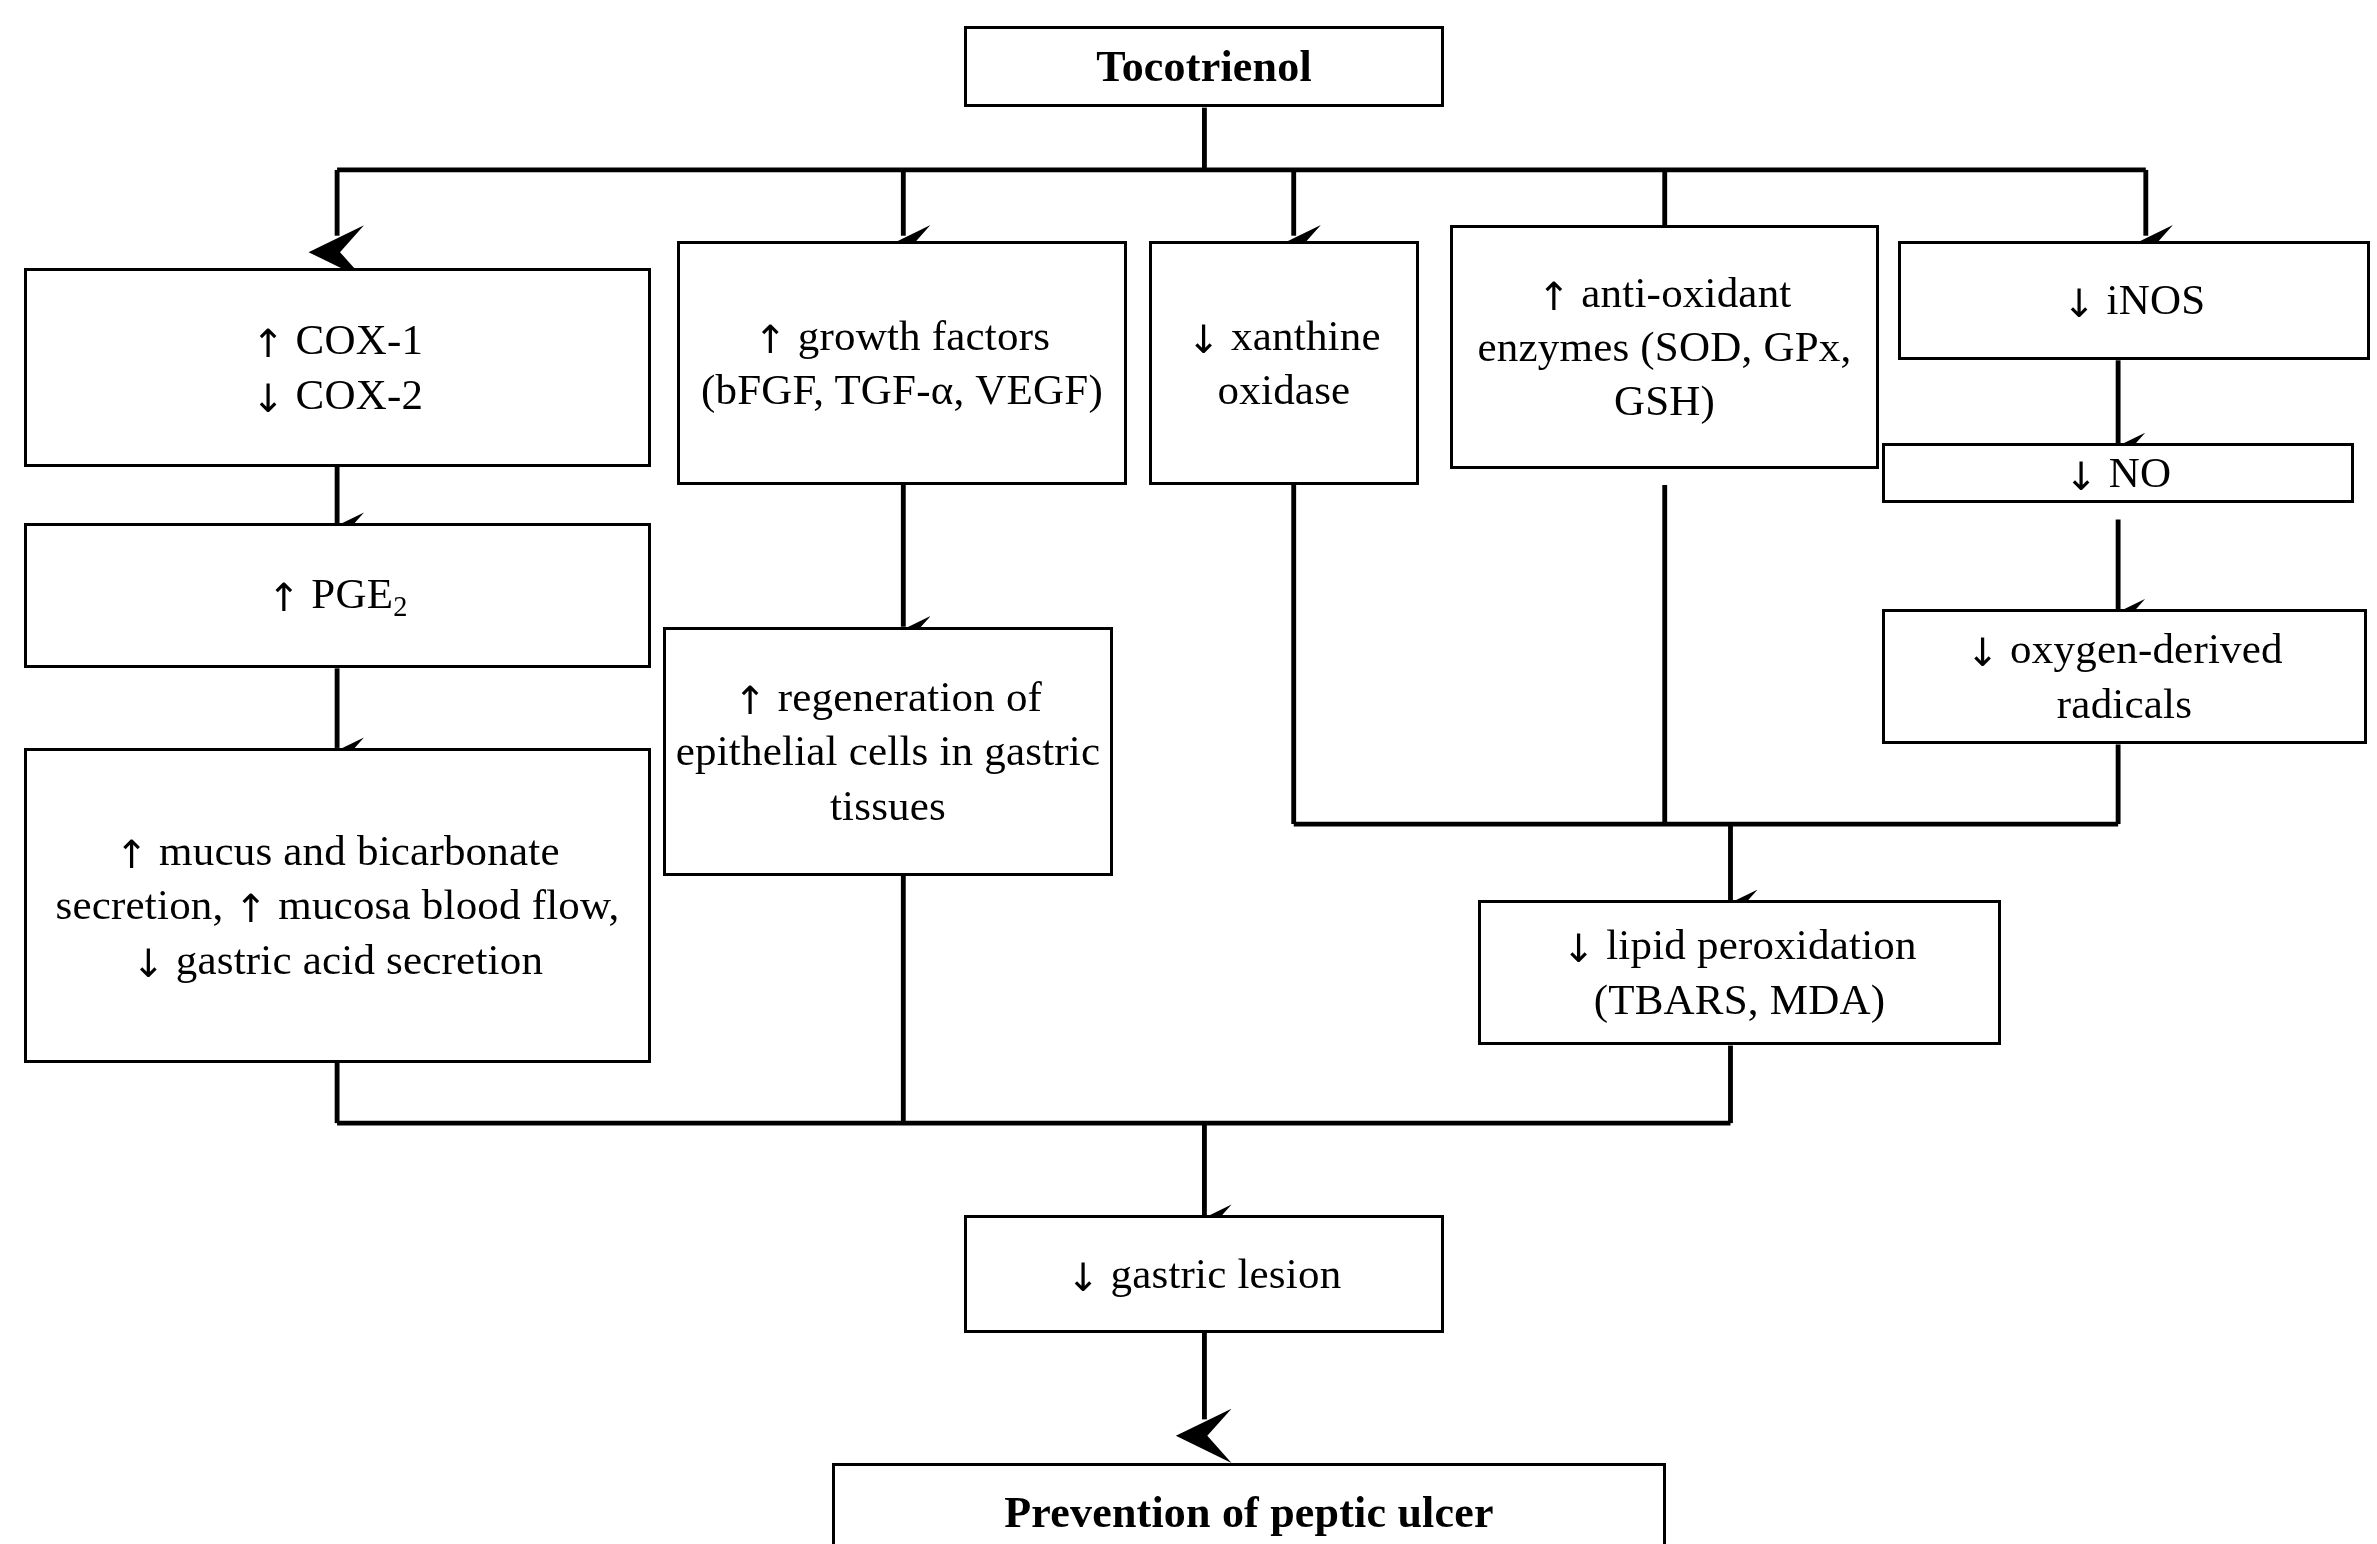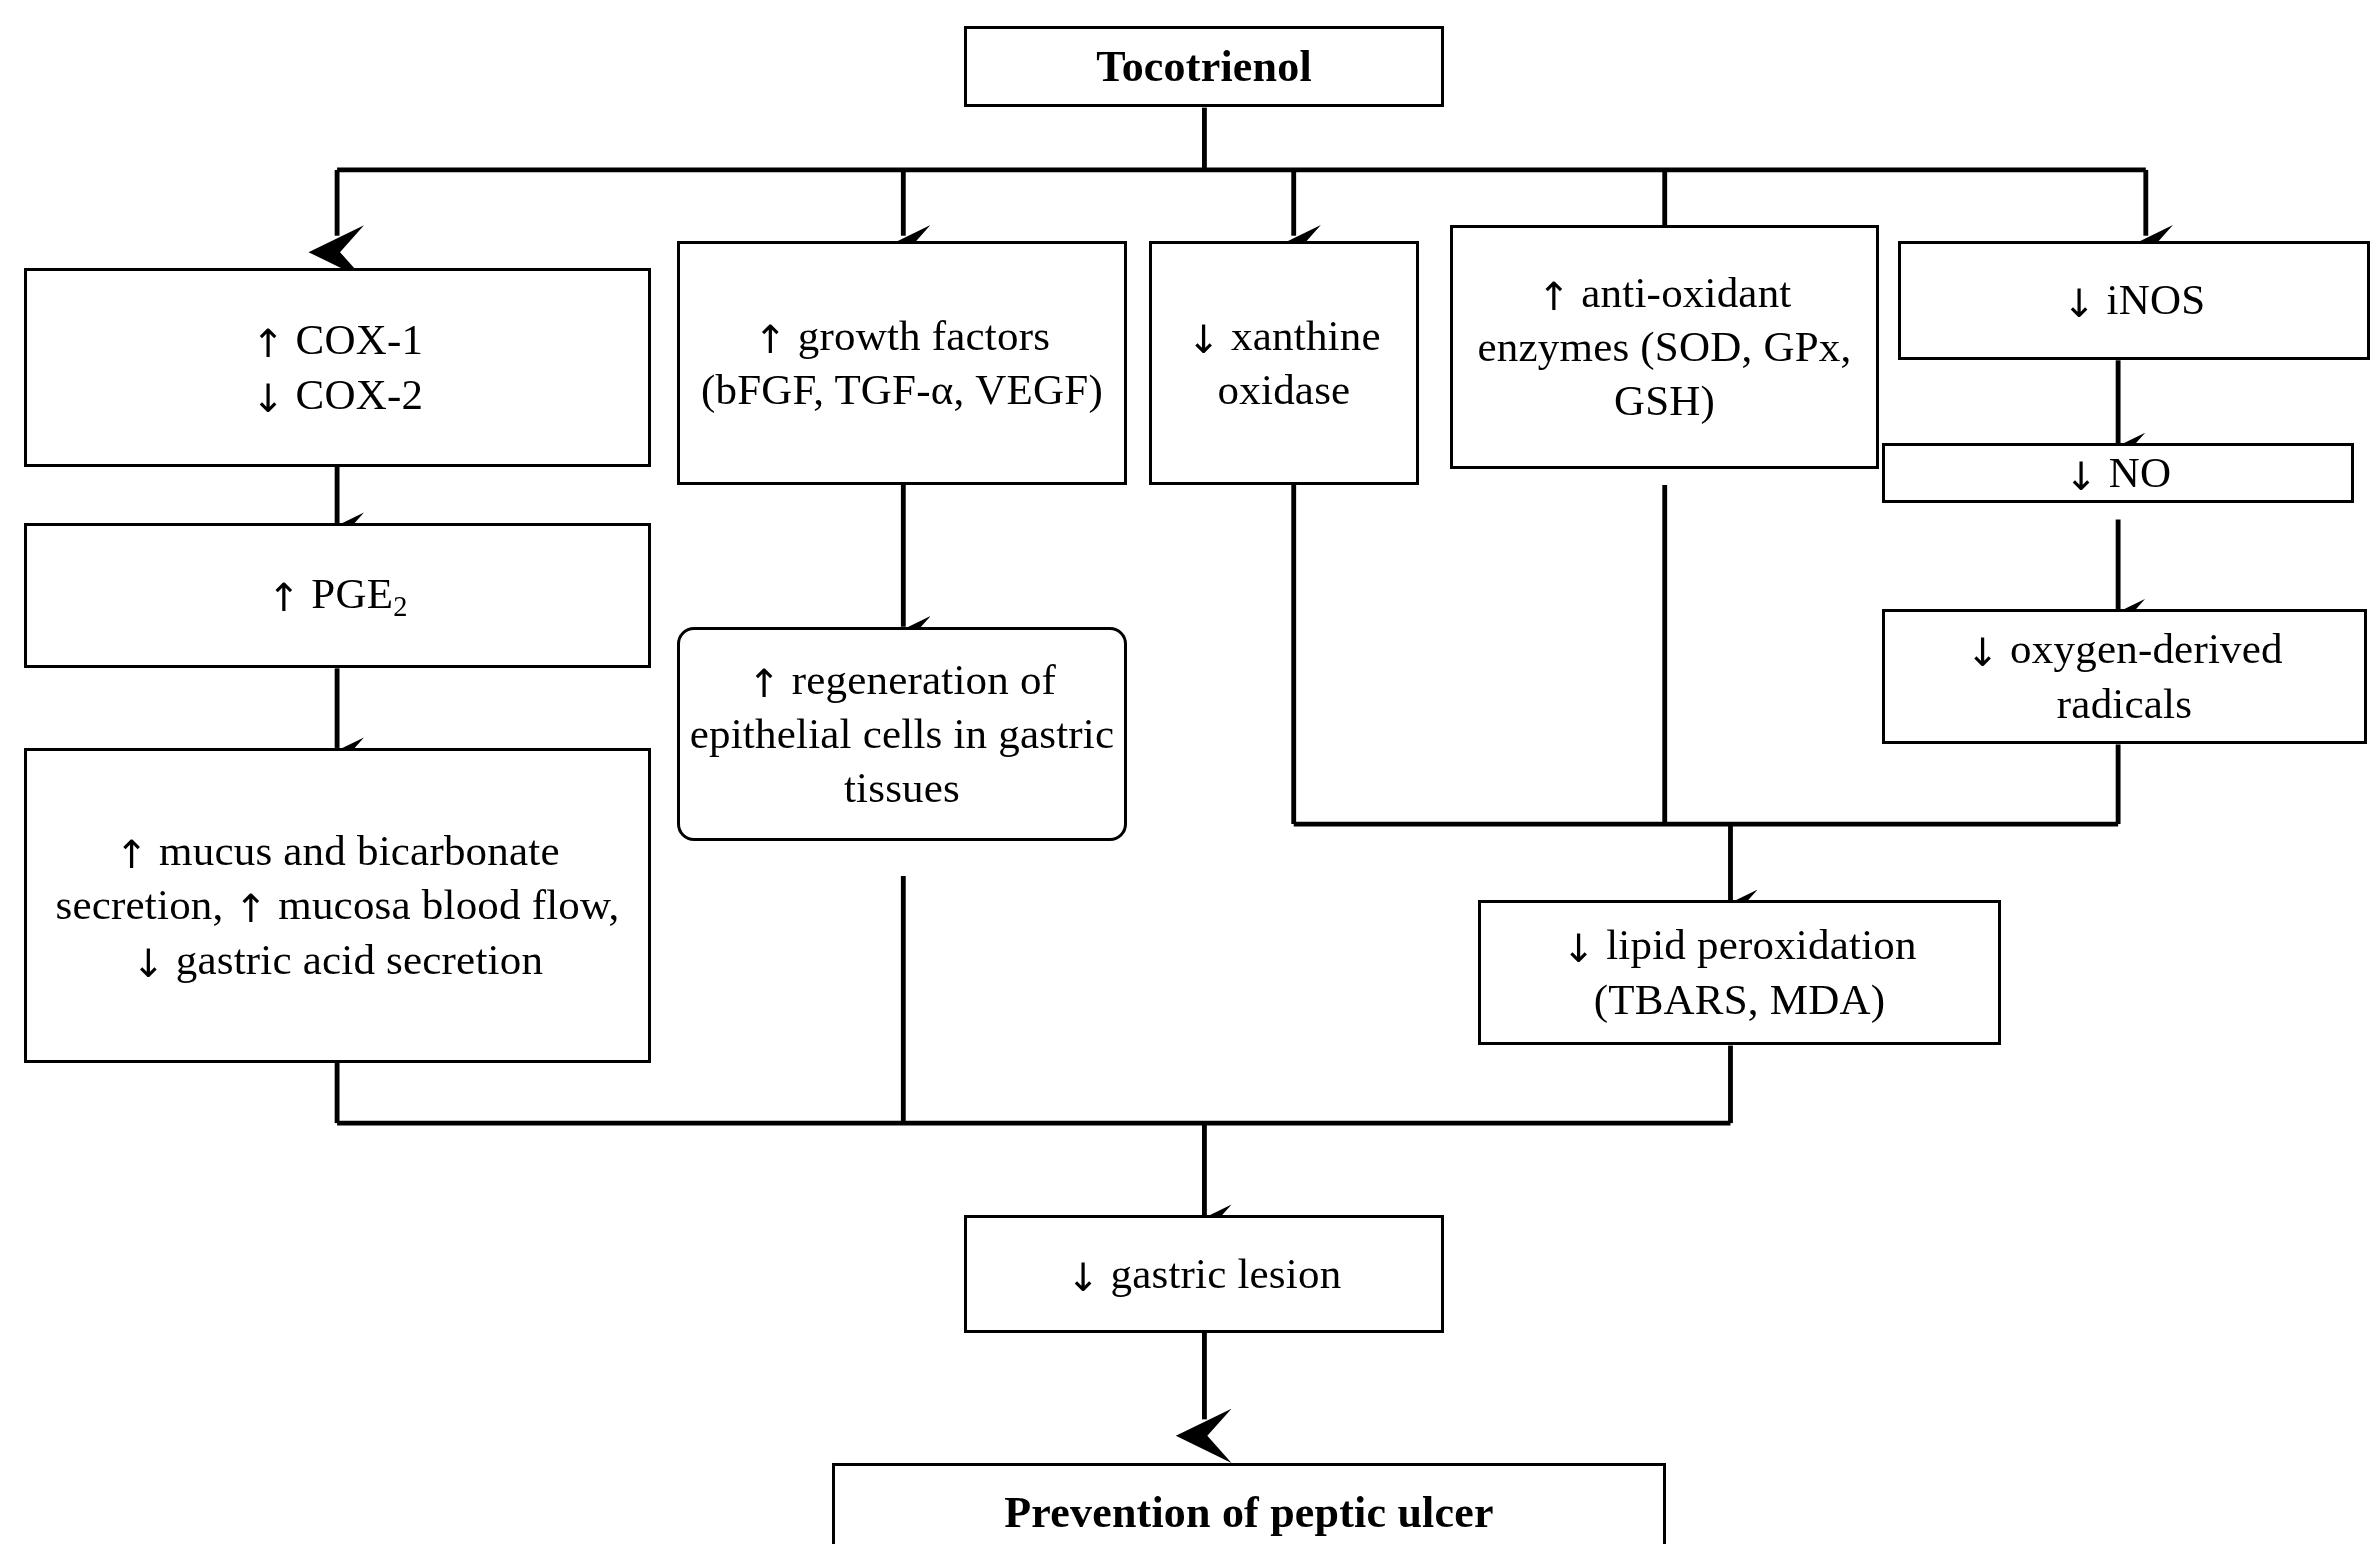--- a/index.html
+++ b/index.html
@@ -170,21 +170,21 @@
     <span class="node-label">
       <span class="arrowglyph">↑</span>
       mucus and bicarbonate secretion,
       <span class="arrowglyph">↑</span>
       mucosa blood flow,
       <span class="arrowglyph">↓</span>
       gastric acid secretion
     </span>
   </div>
 
-  <div class="node-box" style="left:677px; top:627px; width:450px; height:214px;border-radius:17px;">
+  <div class="node-box" style="left:663px; top:627px; width:450px; height:249px;">
     <span class="node-label">
       <span class="arrowglyph">↑</span>
       <span>regeneration of epithelial cells in gastric tissues</span>
     </span>
   </div>
 
   <div class="node-box" style="left:1478px; top:900px; width:523px; height:145px;">
     <span class="node-label">
       <span class="arrowglyph">↓</span>
       <span>lipid peroxidation (TBARS, MDA)</span>

